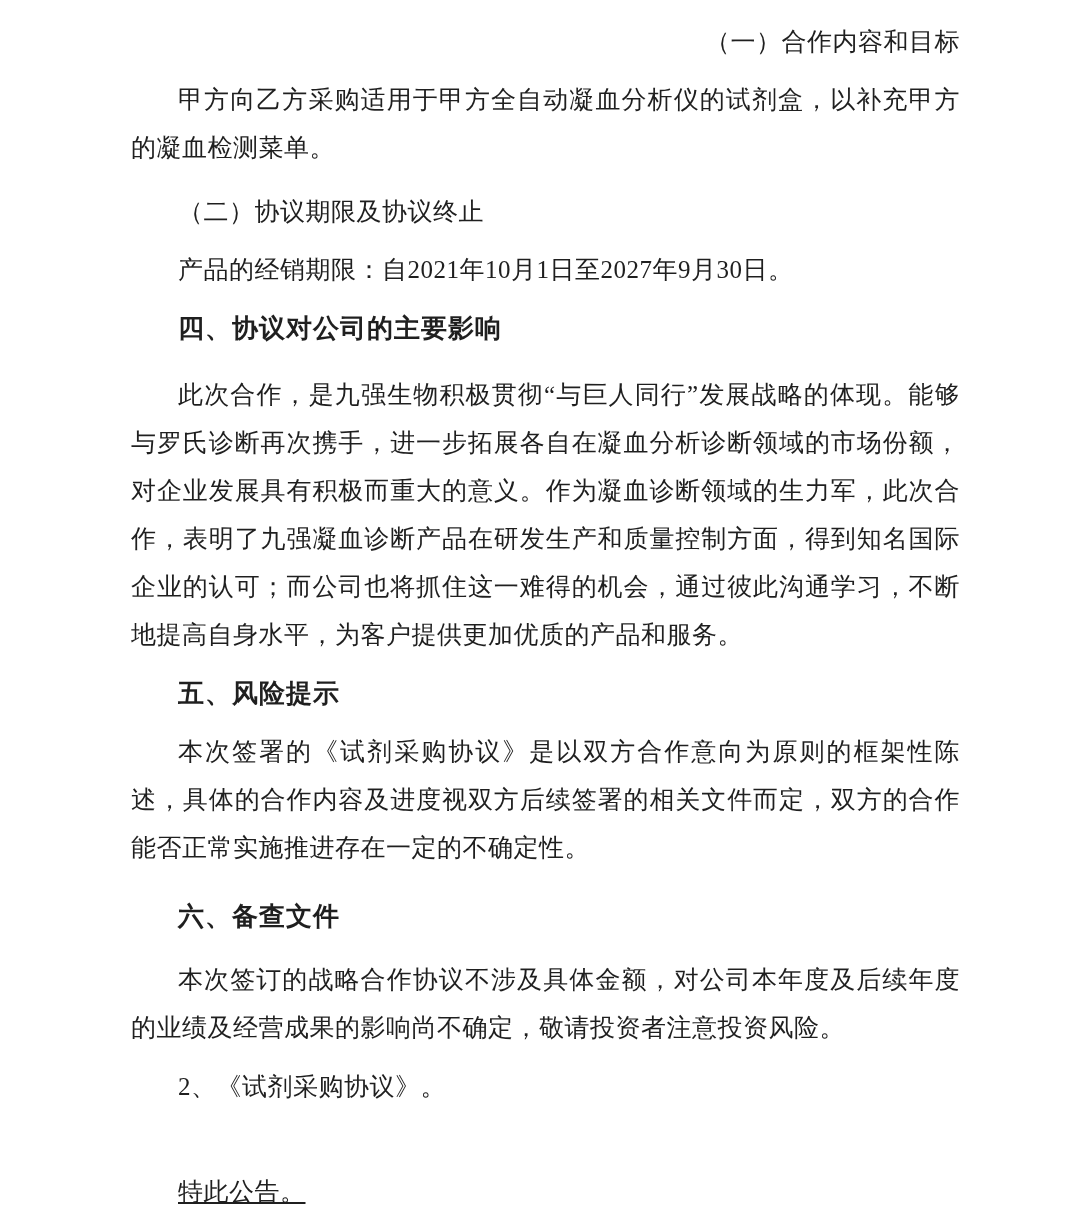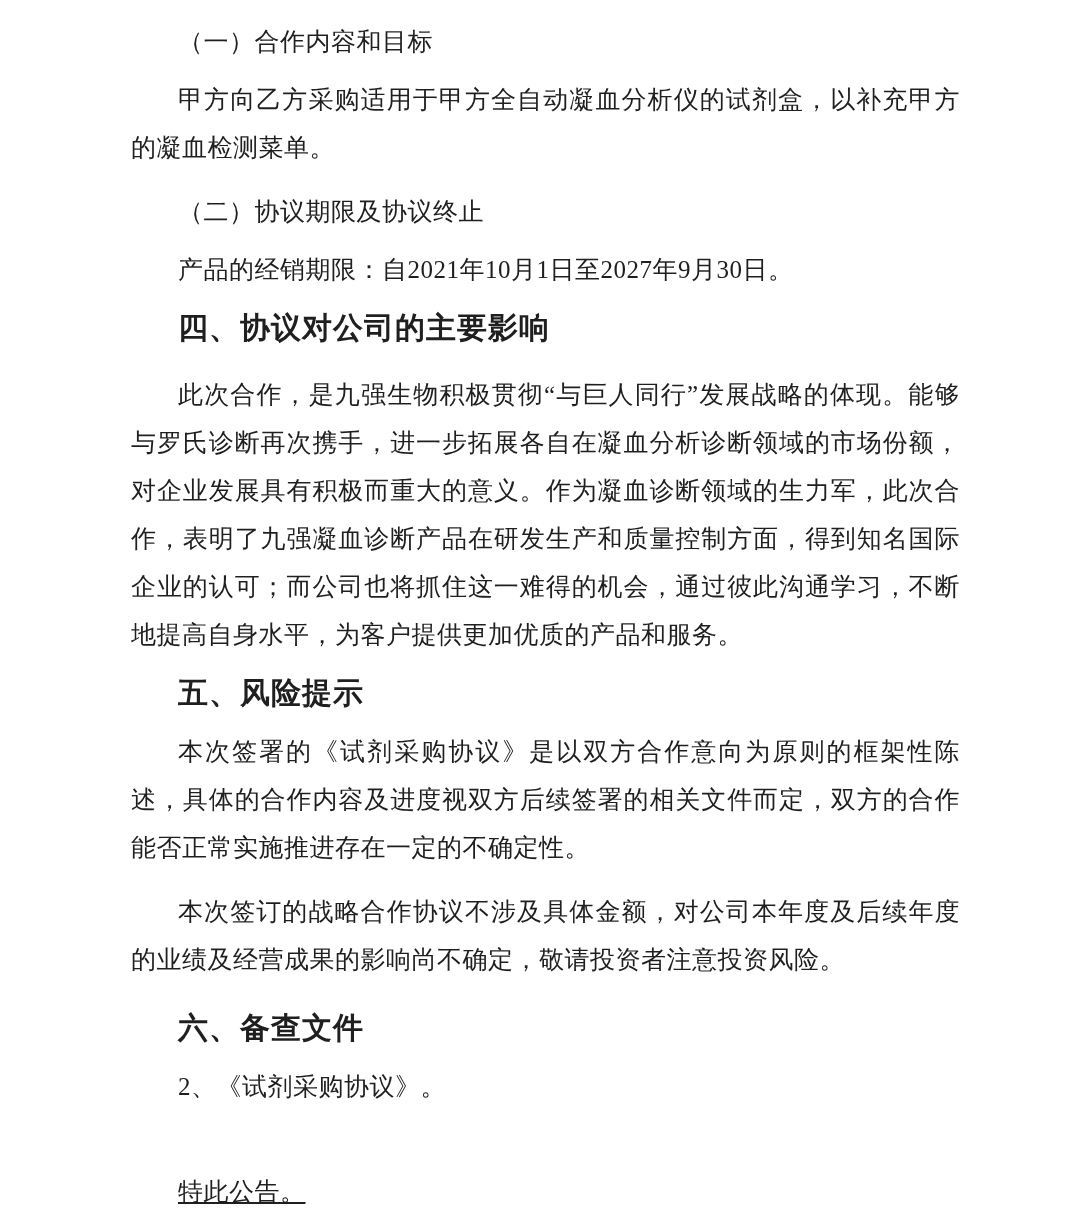--- a/index.html
+++ b/index.html
@@ -28,26 +28,26 @@
     text-justify: inter-ideograph;
     text-indent: 47px;
   }
   .sub-heading {
     text-indent: 47px;
     font-weight: normal;
   }
   .bold-heading {
     font-family: "Liberation Sans", "DejaVu Sans", sans-serif;
     font-weight: bold;
-    font-size: 30px;
+    font-size: 26px;
     text-indent: 47px;
     letter-spacing: 1px;
   }
   
-  .m18  { margin-top: 18px; }
+  .m18  { margin-top: 18px; text-align: right; }
   .m10  { margin-top: 10px; }
   .m16  { margin-top: 16px; }
   .m19  { margin-top: 19px; }
   .m11  { margin-top: 11px; }
   .m20  { margin-top: 20px; }
   .m57  { margin-top: 57px; text-decoration: underline; }
 </style>
 </head>
 <body>
 
@@ -62,21 +62,21 @@
   <div class="block para m10">产品的经销期限：自2021年10月1日至2027年9月30日。</div>
 
   <div class="block bold-heading m10">四、协议对公司的主要影响</div>
 
   <div class="block para m19">此次合作，是九强生物积极贯彻“与巨人同行”发展战略的体现。能够与罗氏诊断再次携手，进一步拓展各自在凝血分析诊断领域的市场份额，对企业发展具有积极而重大的意义。作为凝血诊断领域的生力军，此次合作，表明了九强凝血诊断产品在研发生产和质量控制方面，得到知名国际企业的认可；而公司也将抓住这一难得的机会，通过彼此沟通学习，不断地提高自身水平，为客户提供更加优质的产品和服务。</div>
 
   <div class="block bold-heading m10">五、风险提示</div>
 
   <div class="block para m11">本次签署的《试剂采购协议》是以双方合作意向为原则的框架性陈述，具体的合作内容及进度视双方后续签署的相关文件而定，双方的合作能否正常实施推进存在一定的不确定性。</div>
 
+  <div class="block bold-heading m20">六、备查文件</div>
+
   <div class="block para m16">本次签订的战略合作协议不涉及具体金额，对公司本年度及后续年度的业绩及经营成果的影响尚不确定，敬请投资者注意投资风险。</div>
-
-  <div class="block bold-heading m20">六、备查文件</div>
 
   <div class="block para m11">2、《试剂采购协议》。</div>
 
   <div class="block para m57">特此公告。</div>
 
 </div>
 
 </body></html>

